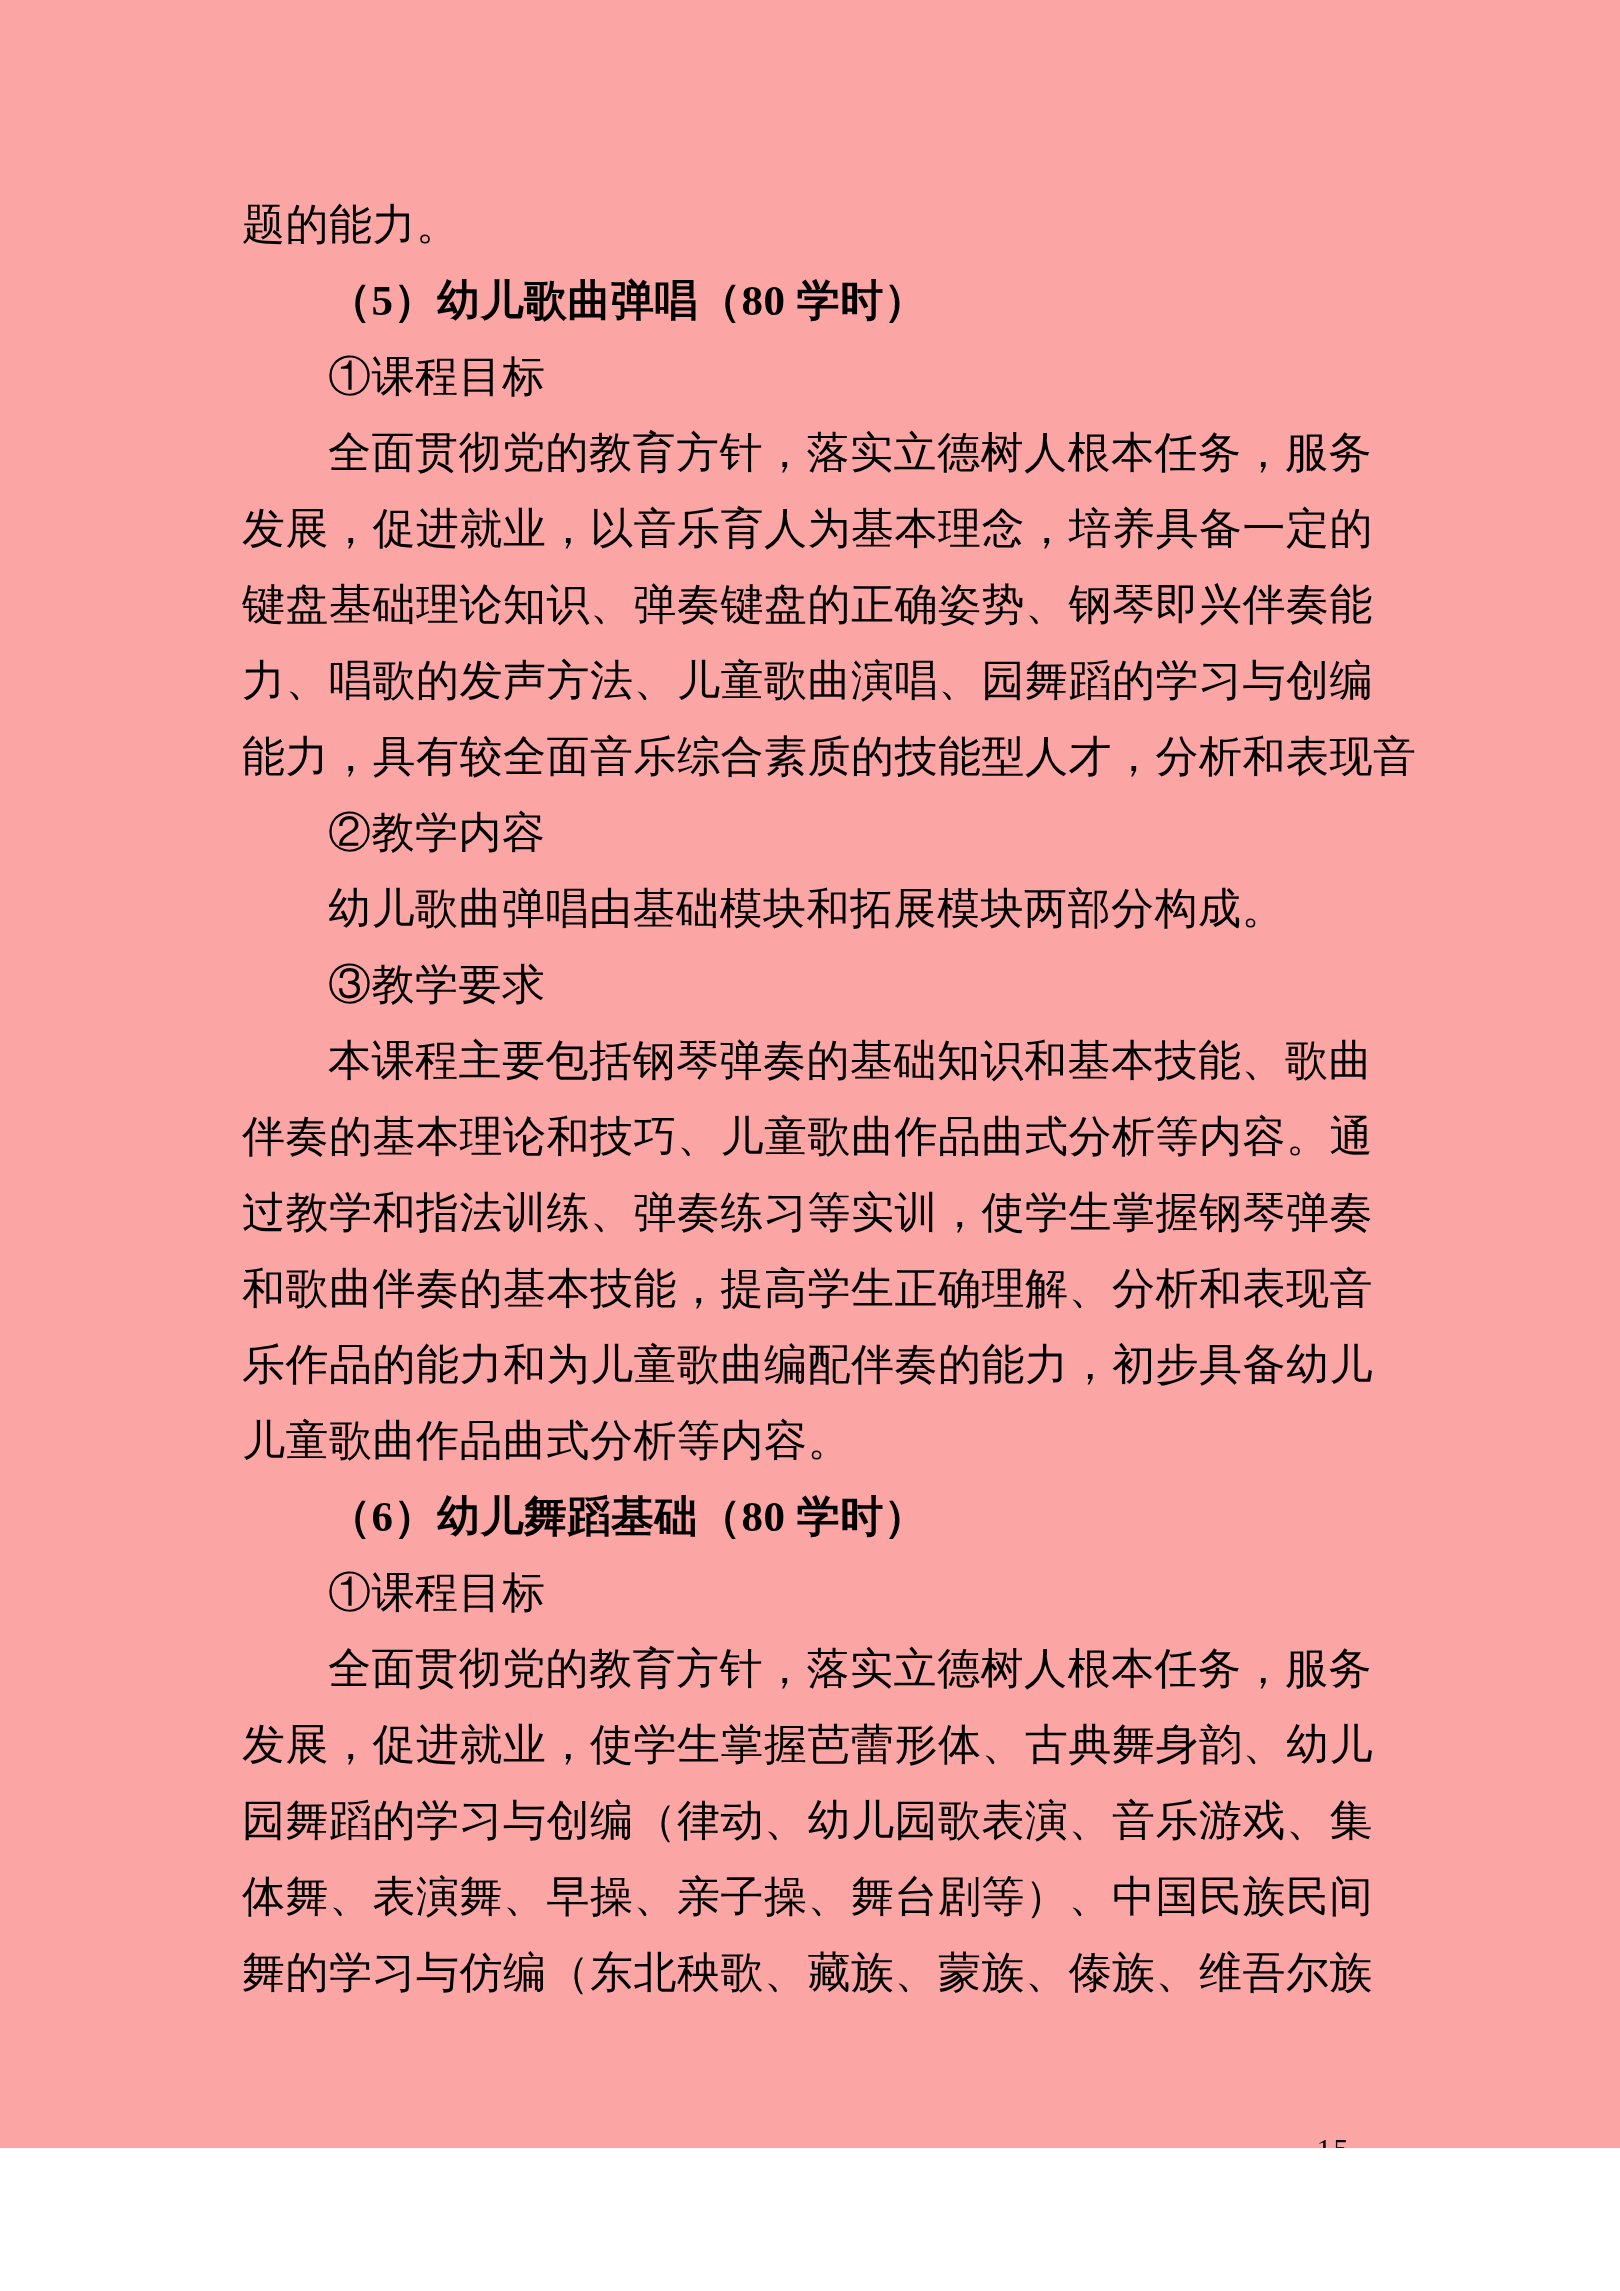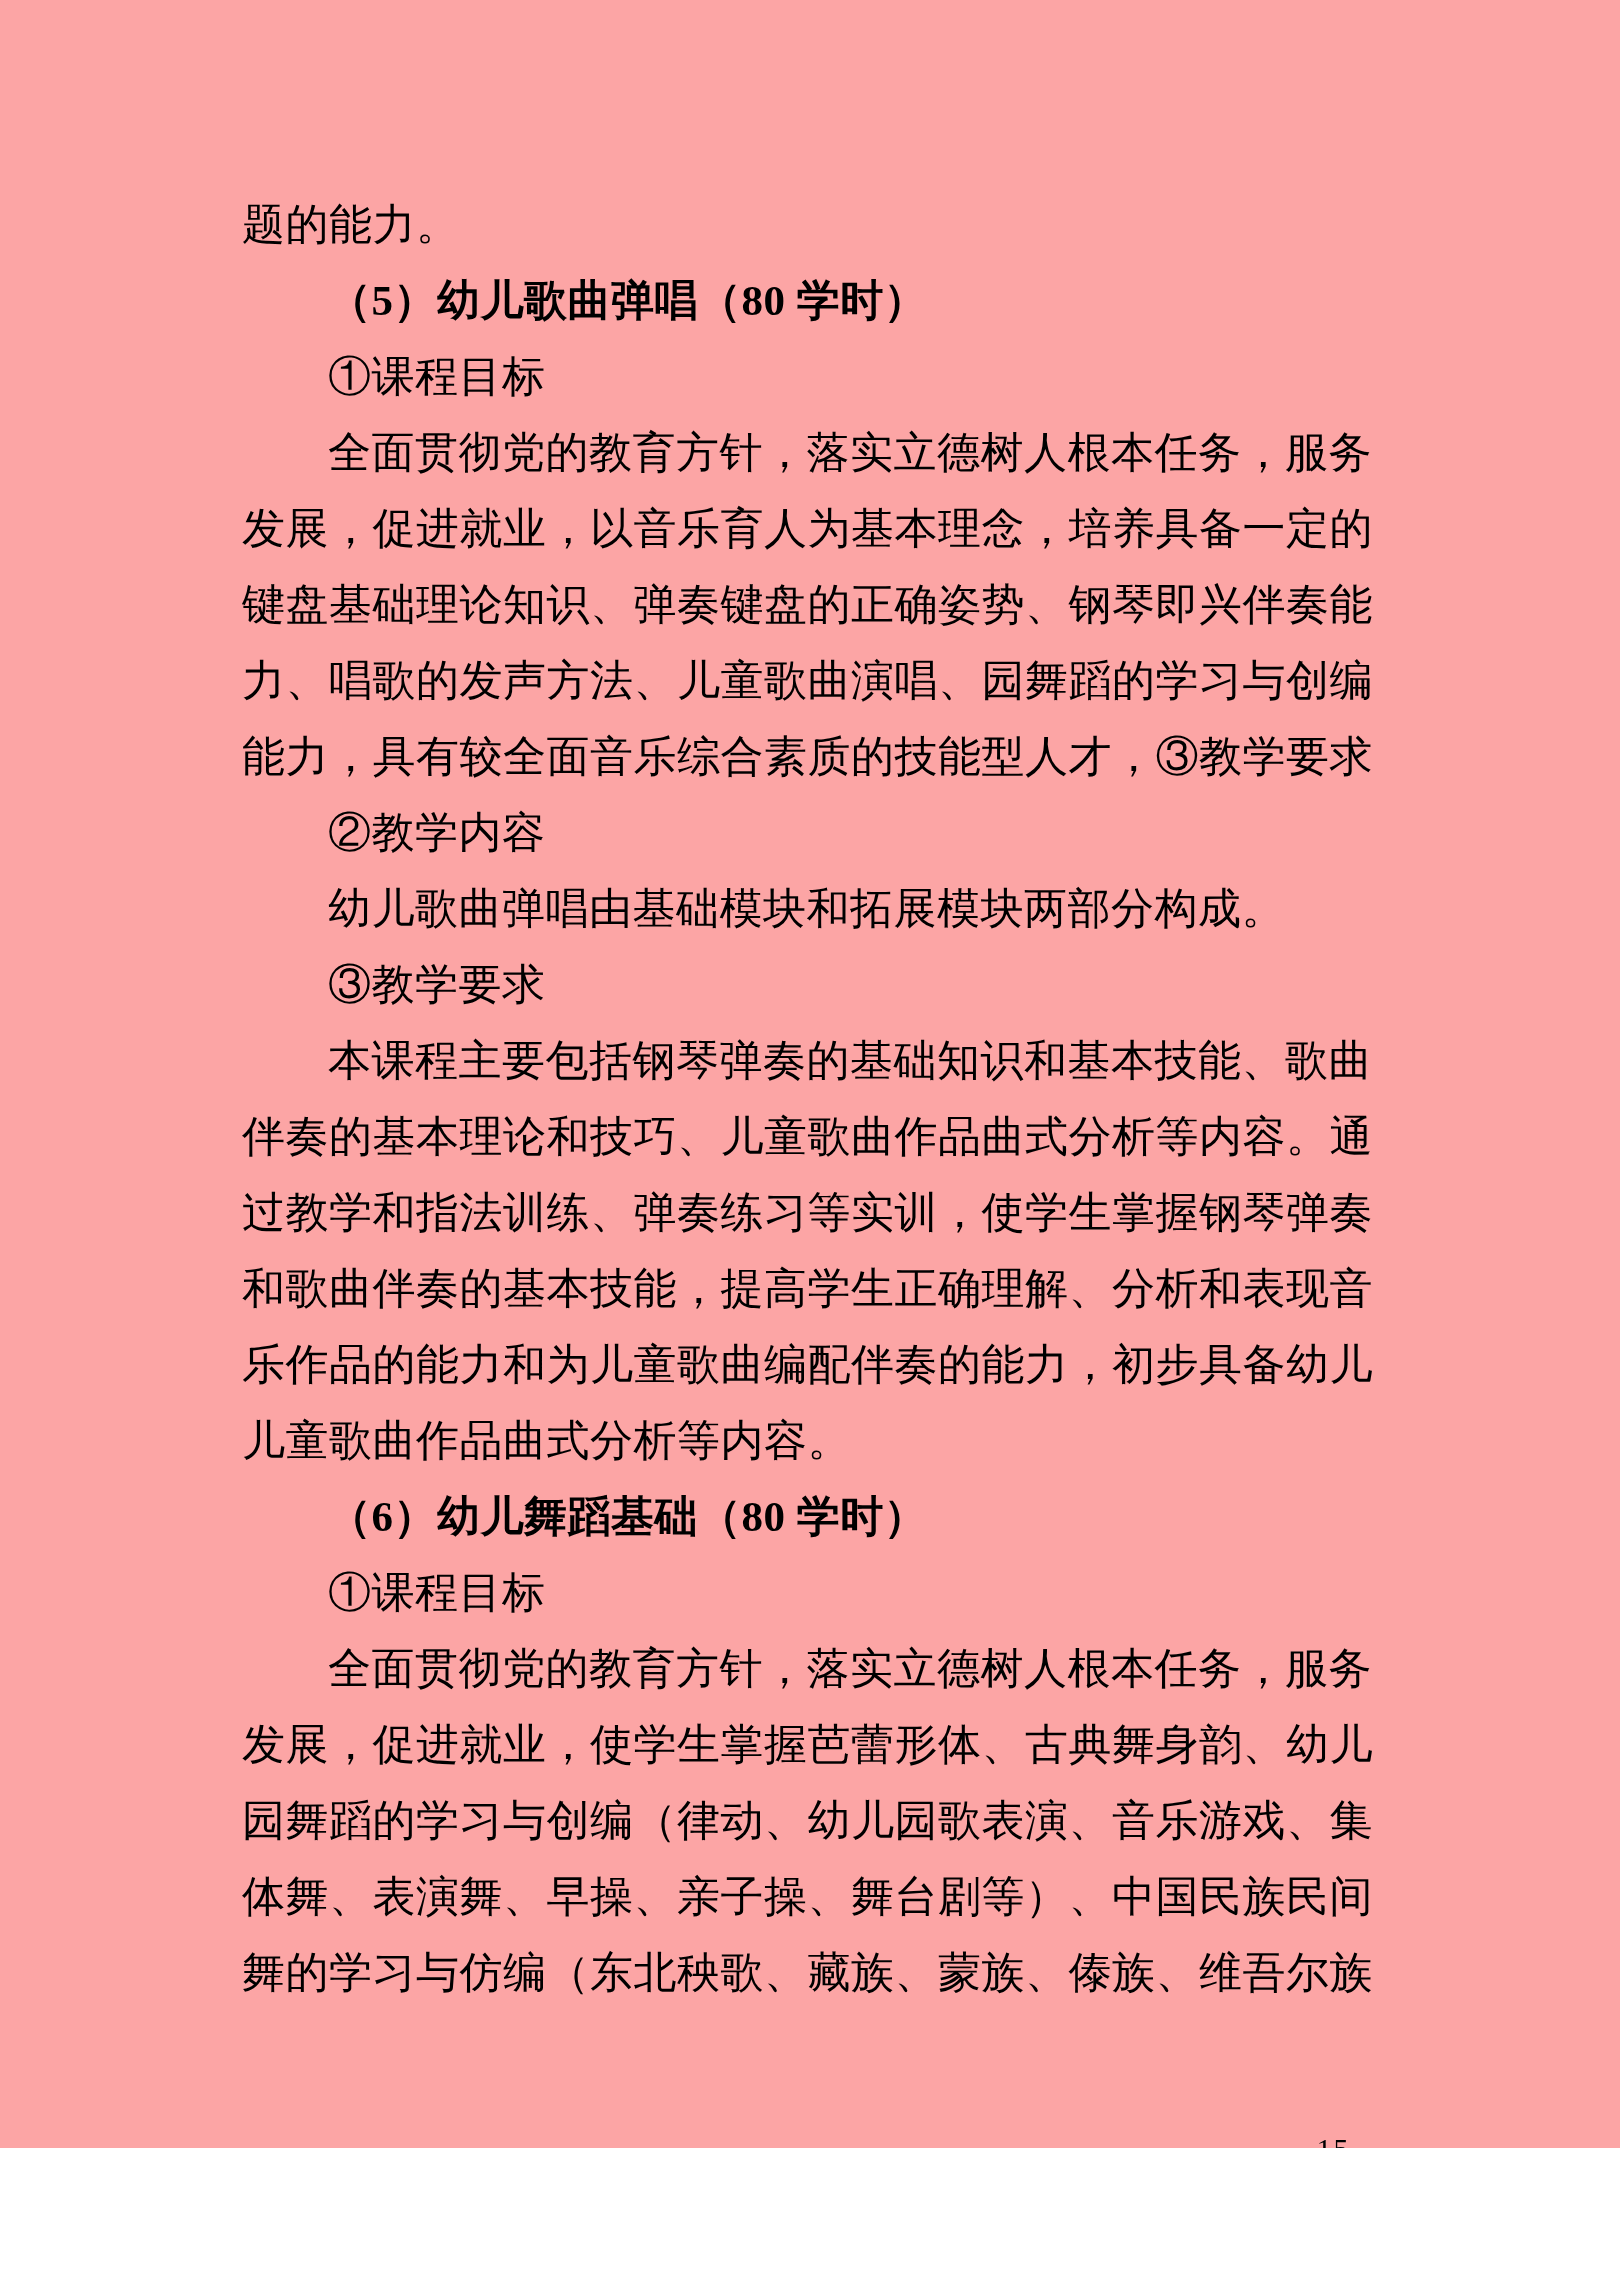--- a/index.html
+++ b/index.html
@@ -52,21 +52,21 @@
 
 <div class="page">
   <div class="content">
       <div class="line">题的能力。</div>
       <div class="line heading">（5）幼儿歌曲弹唱（80 学时）</div>
       <div class="line indent">①课程目标</div>
       <div class="line indent">全面贯彻党的教育方针，落实立德树人根本任务，服务</div>
       <div class="line">发展，促进就业，以音乐育人为基本理念，培养具备一定的</div>
       <div class="line">键盘基础理论知识、弹奏键盘的正确姿势、钢琴即兴伴奏能</div>
       <div class="line">力、唱歌的发声方法、儿童歌曲演唱、园舞蹈的学习与创编</div>
-      <div class="line">能力，具有较全面音乐综合素质的技能型人才，③教学要求</div>
+      <div class="line">能力，具有较全面音乐综合素质的技能型人才，分析和表现音</div>
       <div class="line indent">②教学内容</div>
       <div class="line indent">幼儿歌曲弹唱由基础模块和拓展模块两部分构成。</div>
       <div class="line indent">③教学要求</div>
       <div class="line indent">本课程主要包括钢琴弹奏的基础知识和基本技能、歌曲</div>
       <div class="line">伴奏的基本理论和技巧、儿童歌曲作品曲式分析等内容。通</div>
       <div class="line">过教学和指法训练、弹奏练习等实训，使学生掌握钢琴弹奏</div>
       <div class="line">和歌曲伴奏的基本技能，提高学生正确理解、分析和表现音</div>
       <div class="line">乐作品的能力和为儿童歌曲编配伴奏的能力，初步具备幼儿</div>
       <div class="line">儿童歌曲作品曲式分析等内容。</div>
       <div class="line heading">（6）幼儿舞蹈基础（80 学时）</div>

